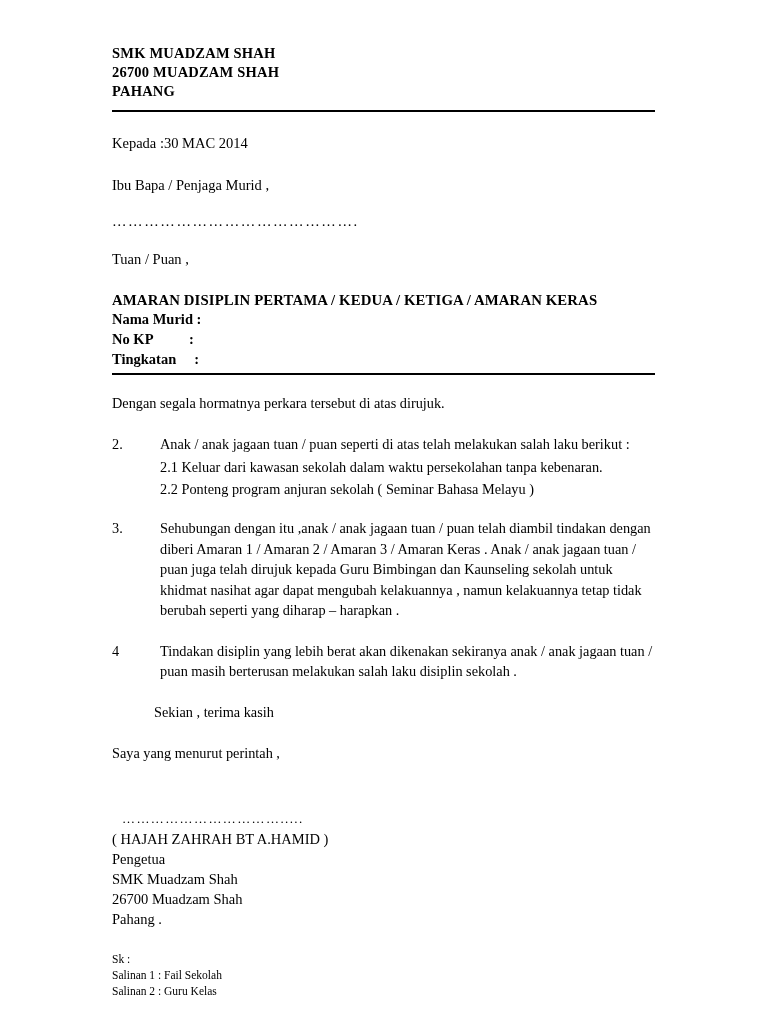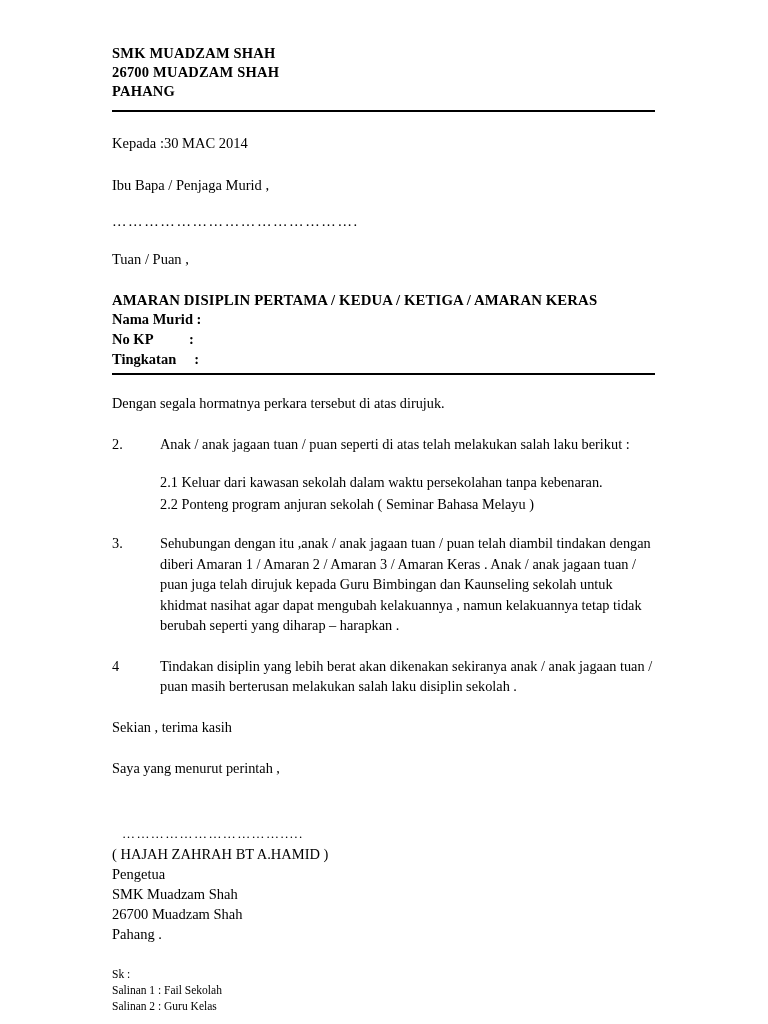--- a/index.html
+++ b/index.html
@@ -88,28 +88,28 @@
     display: flex;
   }
   .p-num .num {
     width: 48px;
     flex: 0 0 48px;
   }
   .p-num .txt {
     flex: 1;
   }
   .sub-items {
-    margin-top: 17px;
+    margin-top: 2px;
     padding-left: 48px;
     font-size: 14.3px;
     line-height: 22px;
   }
   .p-3 { margin-top: 18px; }
   .p-4 { margin-top: 20px; }
-  .p-sekian { margin-top: 20px; }
+  .p-sekian { margin-top: 20px; margin-left: 42px; }
   .p-saya { margin-top: 21px; }
   .sign-dots {
     margin-top: 47px;
     padding-left: 10px;
     font-size: 13px;
     letter-spacing: 1.4px;
   }
   .sign-name {
     margin-top: 2px;
     font-size: 14.5px;

